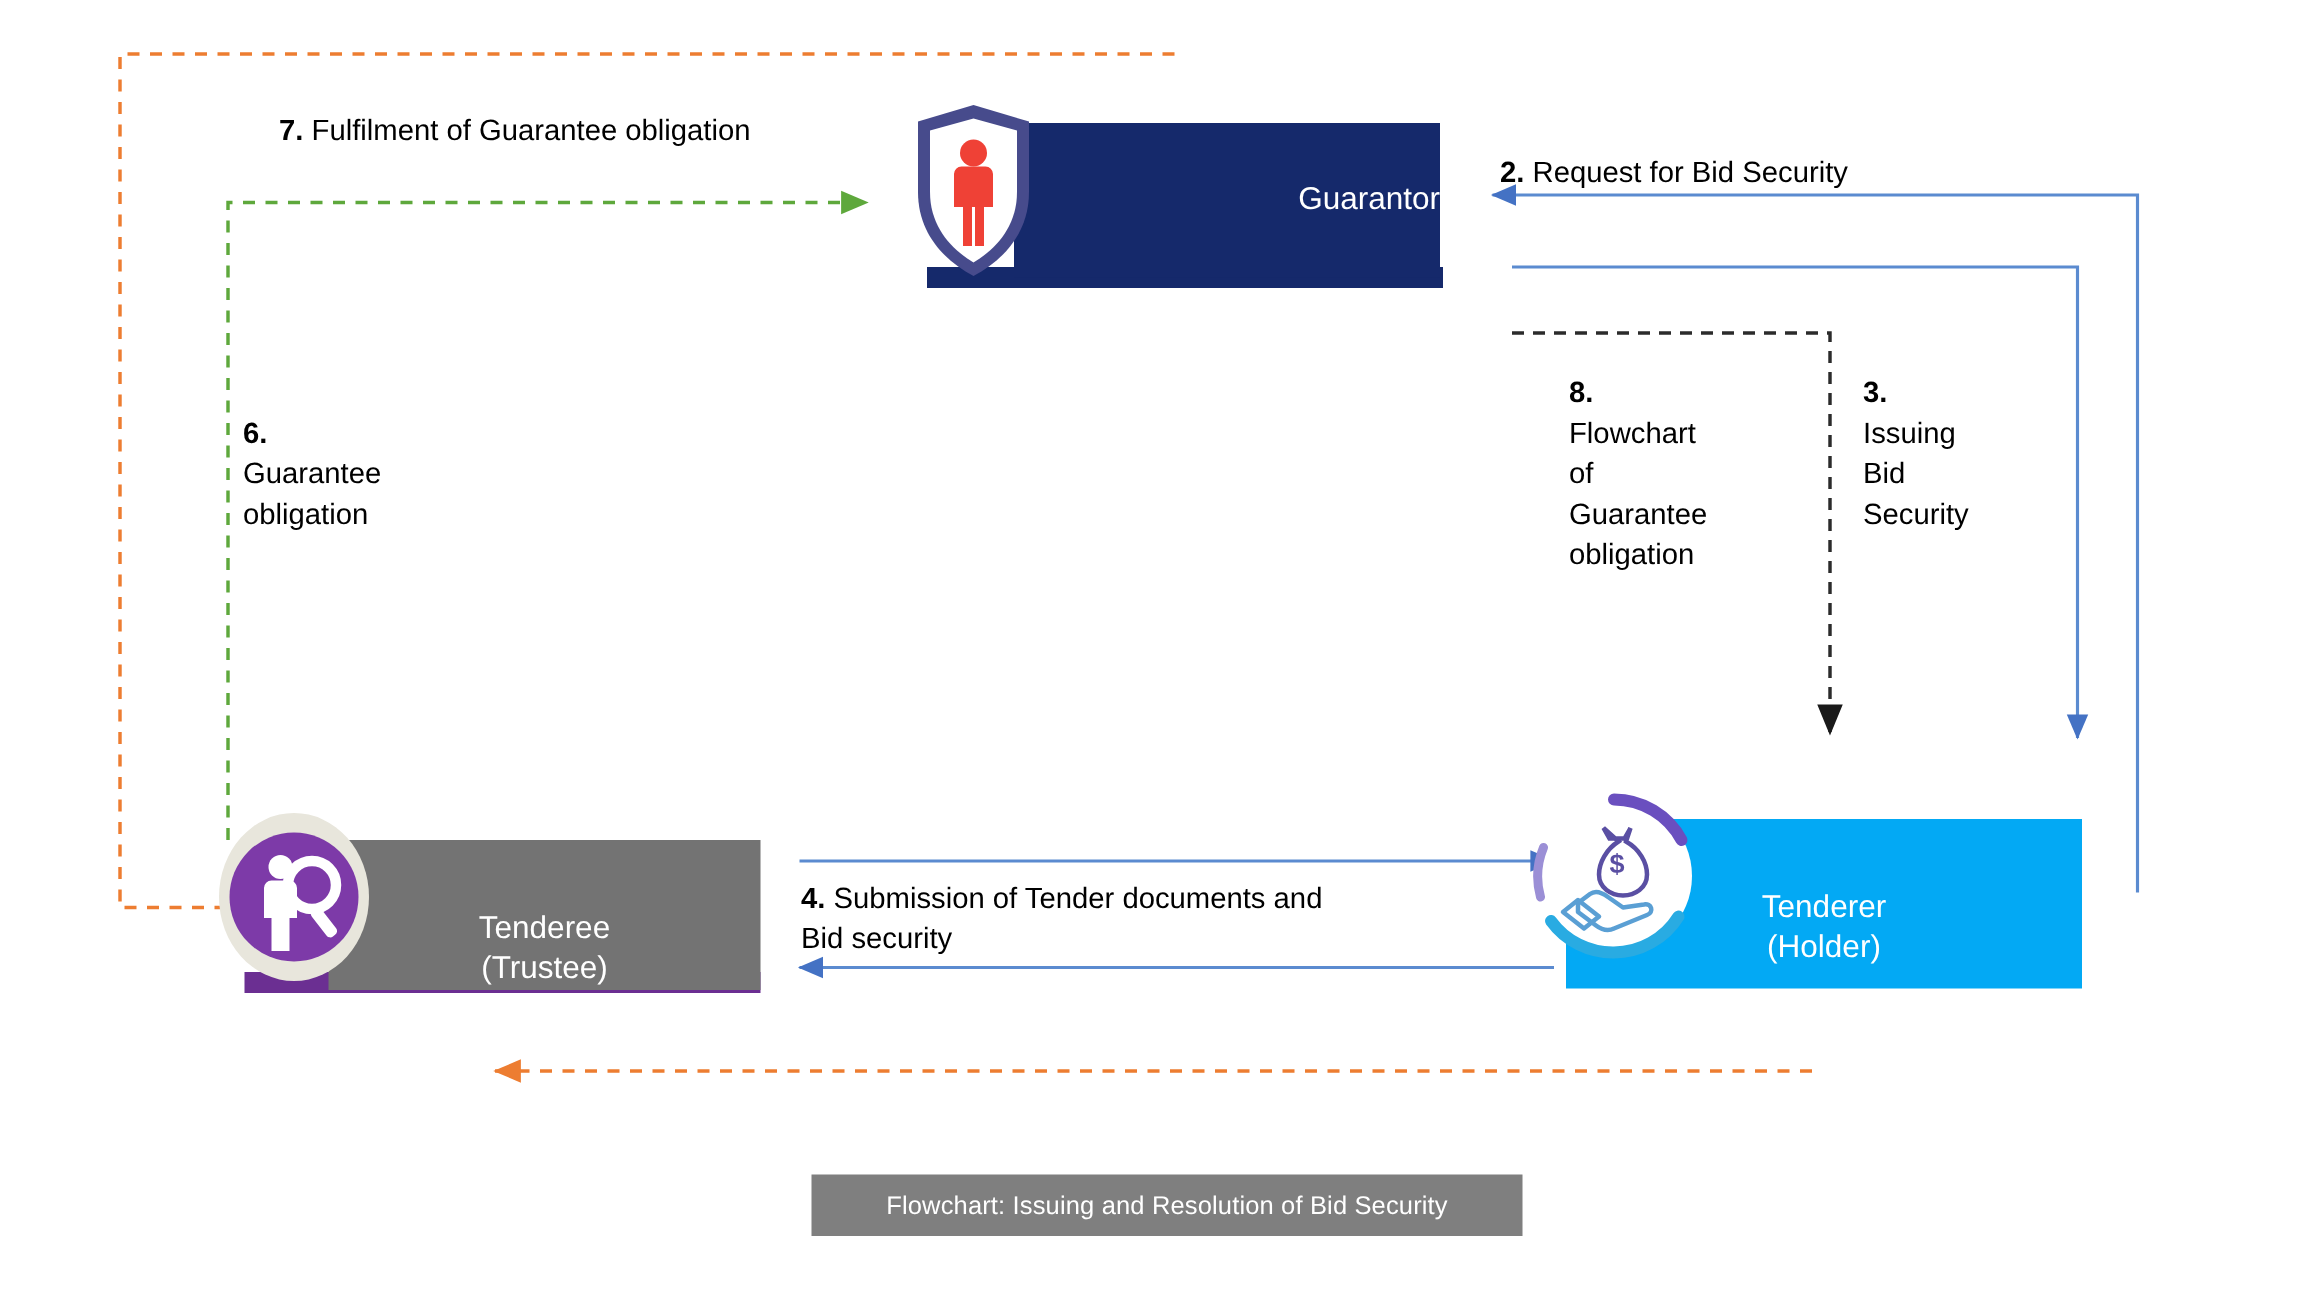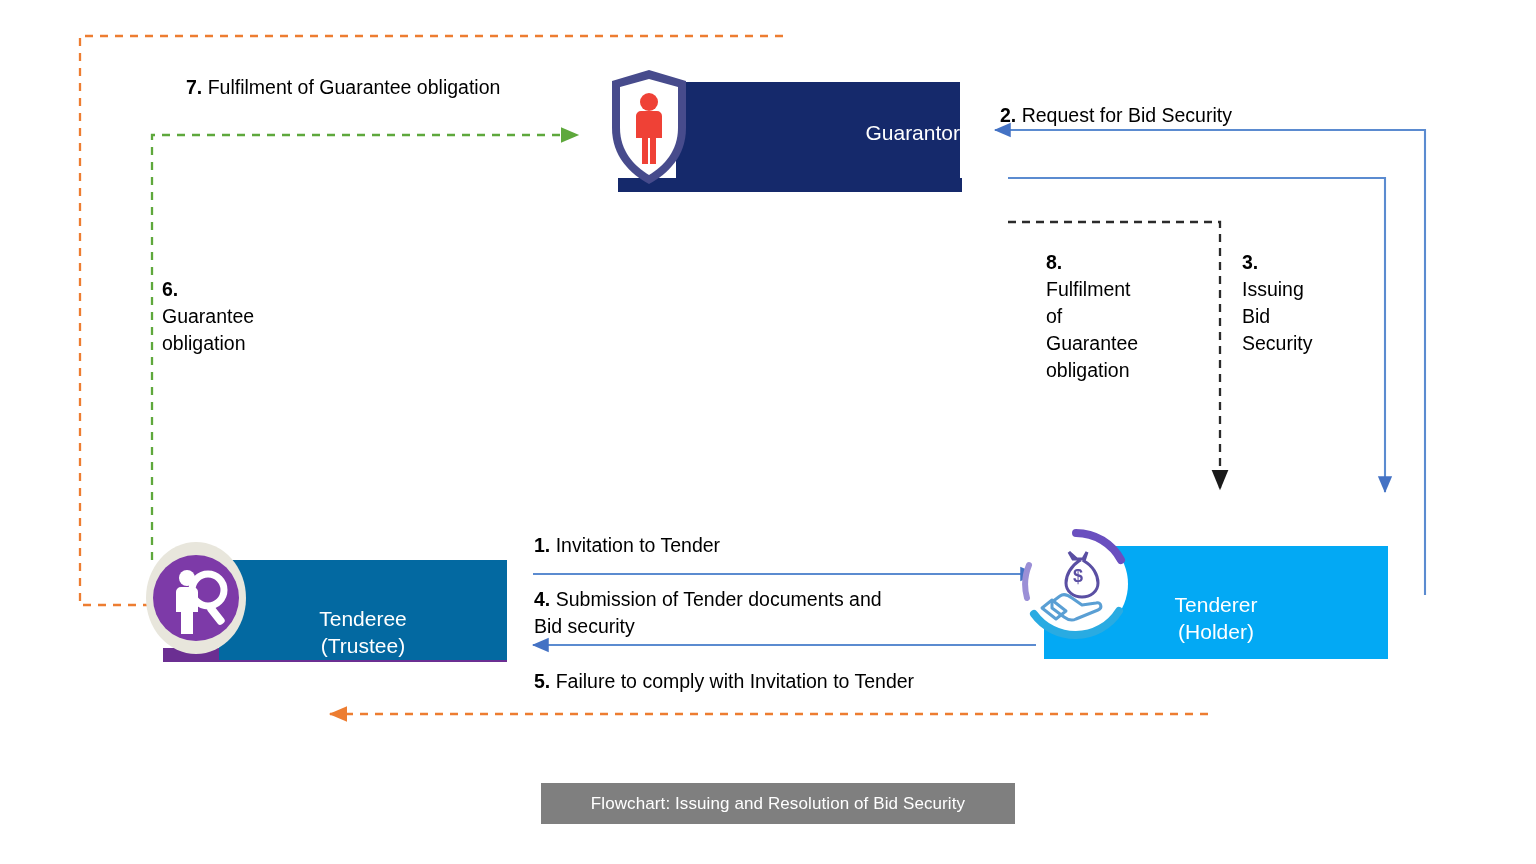--- a/index.html
+++ b/index.html
@@ -89,21 +89,21 @@
         <path d="M43 4 L80 15 L80 62 C80 90 62 108 43 118 C24 108 6 90 6 62 L6 15 Z" fill="#474b8c"></path>
         <path d="M43 13 L72 21 L72 62 C72 85 58 100 43 109 C28 100 14 85 14 62 L14 21 Z" fill="#ffffff"></path>
         <circle cx="43" cy="36" r="9" fill="#ef4136"></circle>
         <path d="M30 50 a5,5 0 0 1 5,-5 h16 a5,5 0 0 1 5,5 v22 h-6 v26 h-6 v-26 h-2 v26 h-6 v-26 h-6 z" fill="#ef4136"></path>
       </svg>
     </div>
   </div>
 
   <div class="node">
     <div class="node-shadow" style="left:163px;top:648px;width:344px;height:14px;background:#6b2f92;"></div>
-    <div class="node-box" style="left:219px;top:560px;width:288px;height:100px;background:#0369a1;flex-direction:column;">
+    <div class="node-box" style="left:219px;top:560px;width:288px;height:100px;background:#737373;flex-direction:column;">
       <span>Tenderee</span>
       <span>(Trustee)</span>
     </div>
     <div class="icon-wrap" style="left:146px;top:542px;width:100px;height:112px;">
       <svg width="100" height="112" viewBox="0 0 100 112">
         <ellipse cx="50" cy="56" rx="50" ry="56" fill="#e8e6dc"></ellipse>
         <circle cx="50" cy="56" r="43" fill="#7d3aa8"></circle>
         <circle cx="41" cy="36" r="8" fill="#ffffff"></circle>
         <path d="M30 50 a5,5 0 0 1 5,-5 h12 a5,5 0 0 1 5,5 v20 h-5 v22 h-12 v-22 h-5 z" fill="#ffffff"></path>
         <circle cx="62" cy="48" r="16" fill="none" stroke="#ffffff" stroke-width="7"></circle>
@@ -141,43 +141,37 @@
   </div>
 
   <div class="lbl wrap" style="left:162px;top:276px;width:170px;">
     <b>6.</b><br>
     <span>Guarantee</span><br>
     <span>obligation</span>
   </div>
 
   <div class="lbl wrap" style="left:1046px;top:249px;width:162px;">
     <b>8.</b><br>
-    <span>Fulfilment</span><br>
+    <span>Flowchart</span><br>
     <span>of</span><br>
     <span>Guarantee</span><br>
     <span>obligation</span>
   </div>
 
   <div class="lbl wrap" style="left:1242px;top:249px;width:136px;">
     <b>3.</b><br>
     <span>Issuing</span><br>
     <span>Bid</span><br>
     <span>Security</span>
   </div>
 
-  <div class="lbl" style="left:534px;top:532px;width:502px;">
-    <b>1.</b><span> Invitation to Tender</span>
-  </div>
 
   <div class="lbl wrap" style="left:534px;top:586px;width:502px;">
     <b>4.</b><span> Submission of Tender documents and</span><br>
     <span>Bid security</span>
   </div>
 
-  <div class="lbl" style="left:534px;top:668px;width:502px;">
-    <b>5.</b><span> Failure to comply with Invitation to Tender</span>
-  </div>
 
   <div class="caption" style="left:541px;top:783px;width:474px;height:41px;justify-content:center;">
     <span>Flowchart: Issuing and Resolution of Bid Security</span>
   </div>
 
 </div>
 
 </body></html>

